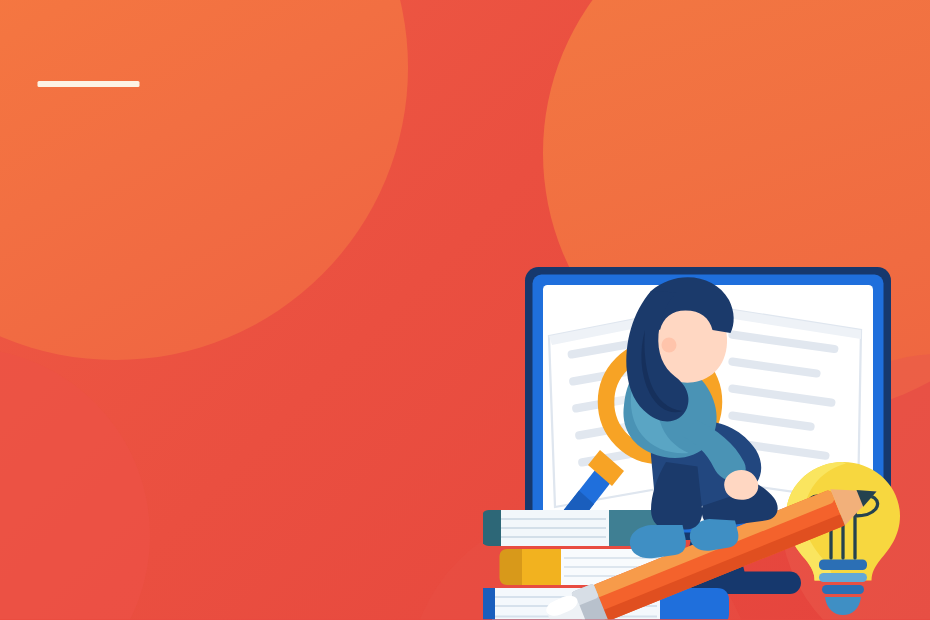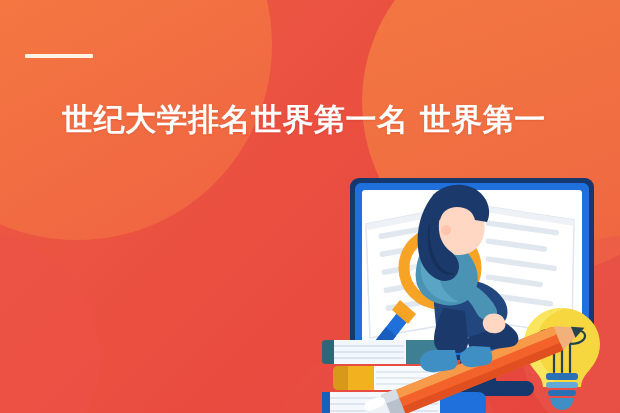--- a/index.html
+++ b/index.html
@@ -56,21 +56,20 @@
 <div class="banner">
 
   <div class="bg-circle c-tl"></div>
   <div class="bg-circle c-right"></div>
   <div class="bg-circle c-right2"></div>
   <div class="bg-circle c-bl"></div>
   <div class="bg-circle c-bm"></div>
 
   <div class="rule"></div>
 
-  <div class="title">世纪大学排名世界第一名 世界第一</div>
 
   <div class="illo">
     <svg viewBox="0 0 298 245" xmlns="http://www.w3.org/2000/svg">
 
       <g>
 
         <rect x="96" y="213" width="116" height="15" rx="7.5" fill="#16386d"></rect>
         <path d="M140 186 h28 l7 30 h-42 z" fill="#16386d"></path>
 
         <rect x="28" y="10" width="244" height="182" rx="9" fill="#16386d"></rect>

